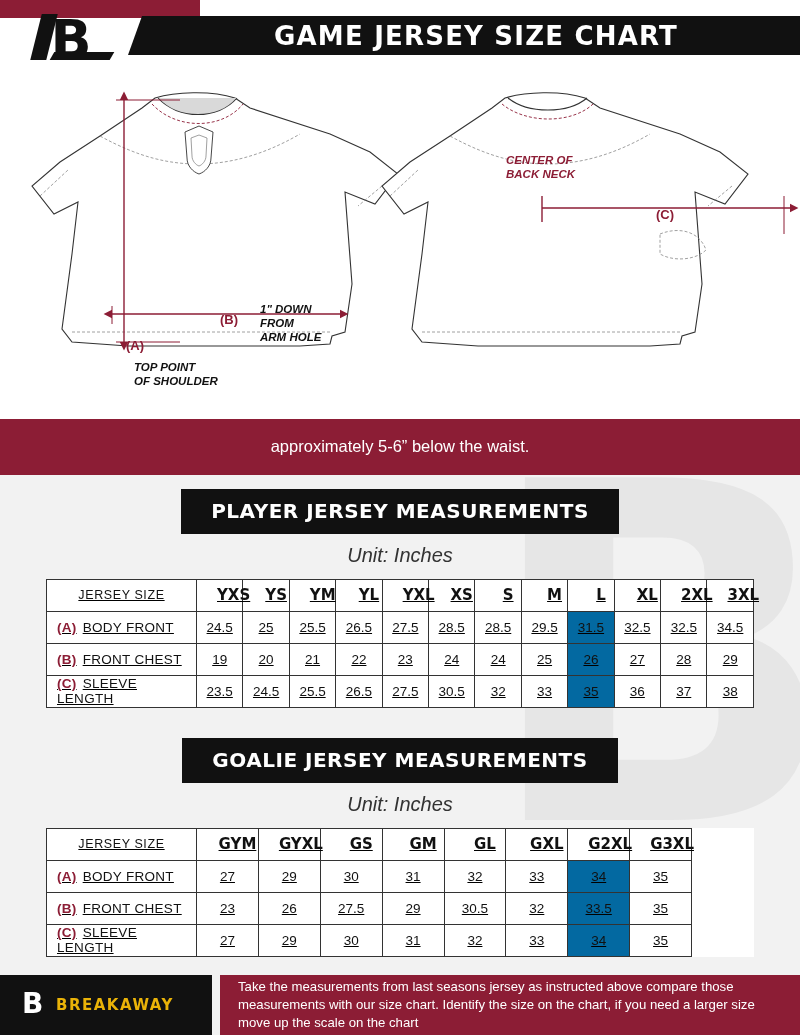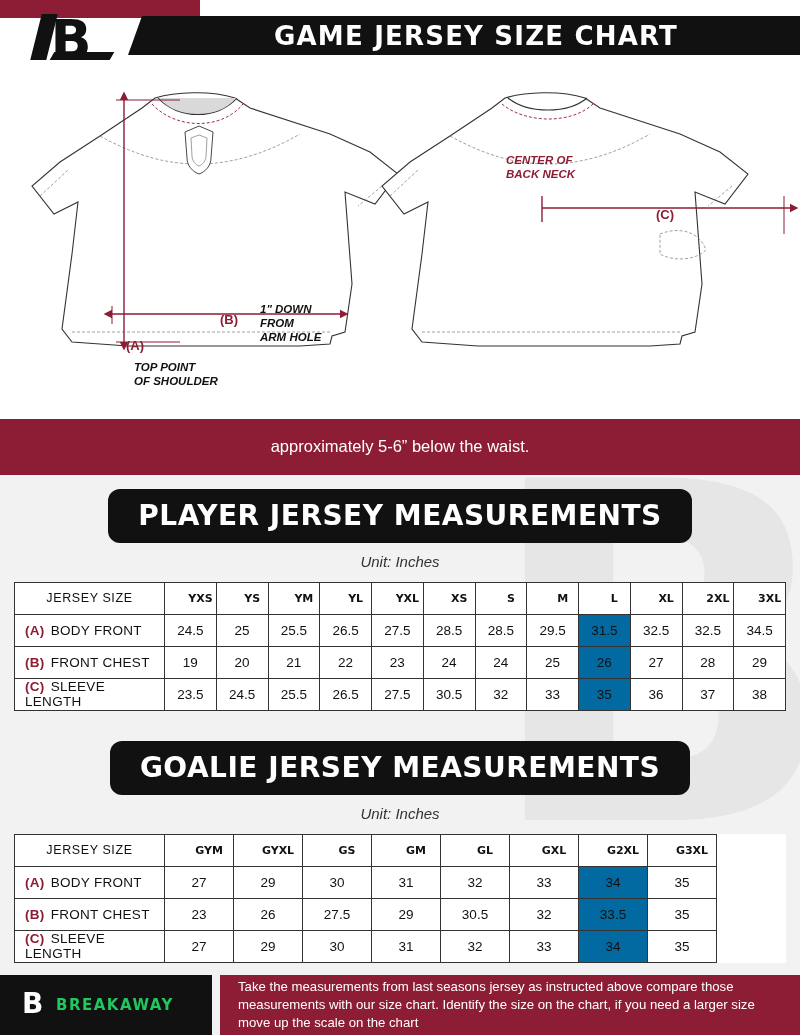--- a/index.html
+++ b/index.html
@@ -114,52 +114,53 @@
     z-index: 2;
   }
 
   
   .section { position: relative; z-index: 2; padding-top: 14px; }
   .sec-title-wrap { display: flex; justify-content: center; }
   .sec-title {
     background: #111;
     color: #fff;
     font-family: "DejaVu Sans", sans-serif;
-    font-size: 28px;
+    font-size: 20px;
     font-weight: 800;
     letter-spacing: 0.5px;
     padding: 10px 30px 11px 30px;
-    border-radius: 12px;
+    border-radius: 0;
   }
   .unit {
     text-align: center;
     font-style: italic;
-    font-size: 15px;
+    font-size: 20px;
     color: #333;
     margin: 10px 0 8px 0;
   }
 
   table.mt {
     border-collapse: collapse;
     background: #fff;
     margin: 12px auto;
-    width: 772px;
+    width: 708px;
     table-layout: fixed;
+    text-decoration: underline;
   }
   table.mt td, table.mt th {
     border: 1px solid #333;
     text-align: center;
     font-size: 13.5px;
     height: 32px;
     color: #111;
     font-weight: 400;
   }
   table.mt .hdr-cell {
     font-weight: 700;
-    font-size: 11px;
+    font-size: 15px;
     font-family: "DejaVu Sans", sans-serif;
     padding-left: 20px;
   }
   table.mt .rowlabel {
     text-align: left;
     padding-left: 10px;
     font-size: 13.5px;
     letter-spacing: 0.3px;
   }
   table.mt .rowlabel .tag {
@@ -193,21 +194,21 @@
   .footer-logo {
     position: relative;
     width: 26px; height: 30px;
   }
   .fl-b {
     font-family: "DejaVu Sans", sans-serif;
     font-size: 28px; font-weight: 900; color: #fff;
     line-height: 28px;
   }
   .footer-brand {
-    color: #22c55e;
+    color: #eab308;
     font-family: "DejaVu Sans", sans-serif;
     font-size: 15px;
     font-weight: 700;
     letter-spacing: 1.5px;
   }
   .footer-right {
     flex: 1;
     background: #8c1d35;
     color: #fff;
     font-size: 13.2px;

